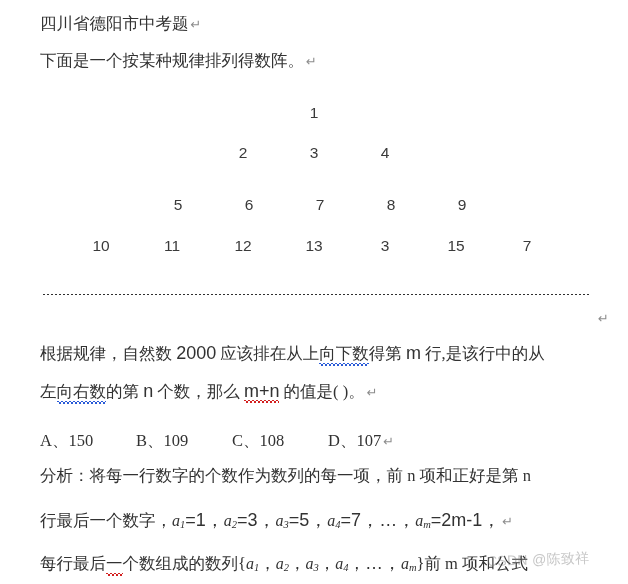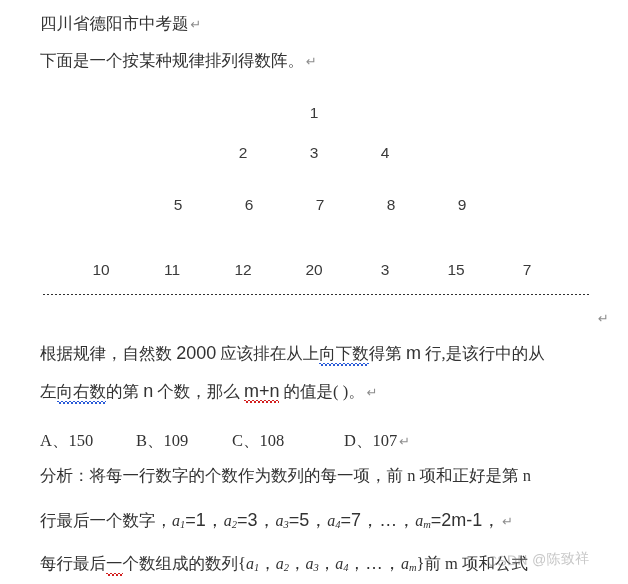--- a/index.html
+++ b/index.html
@@ -60,21 +60,21 @@
     text-align: center;
   }
   .prow-1 { top: 104px; }
   .prow-2 { top: 144px; }
   .prow-3 { top: 196px; padding-left: 6px; }
   .prow-4 { top: 237px; }
 
   .prow-1 span { width: 70px; }
   .prow-2 span { width: 71px; }
   .prow-3 span { width: 71px; }
-  .prow-4 span { width: 71px; margin-top: 24px; }
+  .prow-4 span { width: 71px; }
 
   
   .dots {
     position: absolute;
     left: 42px;
     top: 293px;
     width: 547px;
     height: 3px;
     overflow: hidden;
     background-image: radial-gradient(circle, #2f2f2f 0.7px, rgba(0,0,0,0) 0.9px);
@@ -128,21 +128,21 @@
     left: 40px;
     top: 430px;
     font-size: 16.5px;
     color: #323232;
     white-space: nowrap;
   }
   .options .opt {
     display: inline-block;
     width: 96px;
   }
-  .options .opt-last { width: auto; margin-left: 16px; }
+  .options .opt-last { width: auto; }
 
   
   .v {
     font-family: "Liberation Serif", "DejaVu Serif", serif;
     font-style: italic;
     font-size: 16px;
   }
   .v sub {
     font-style: italic;
     font-size: 10.5px;
@@ -186,21 +186,21 @@
     <div class="prow prow-1">
       <span>1</span>
     </div>
     <div class="prow prow-2">
       <span>2</span><span>3</span><span>4</span>
     </div>
     <div class="prow prow-3">
       <span>5</span><span>6</span><span>7</span><span>8</span><span>9</span>
     </div>
     <div class="prow prow-4">
-      <span>10</span><span>11</span><span>12</span><span>20</span><span>3</span><span>15</span><span>7</span>
+      <span>10</span><span>11</span><span>12</span><span>13</span><span>3</span><span>15</span><span>7</span>
     </div>
   </div>
 
   <div class="dots"></div>
   <div class="ret-right">↵</div>
 
   <div class="line" style="top:344px;">
     <span>根据规律，自然数 </span><span class="lat">2000</span><span> 应该排在从上</span><span class="sq sq-blue">向下数</span><span>得第 </span><span class="lat">m</span><span> 行,是该行中的从</span>
   </div>
 

